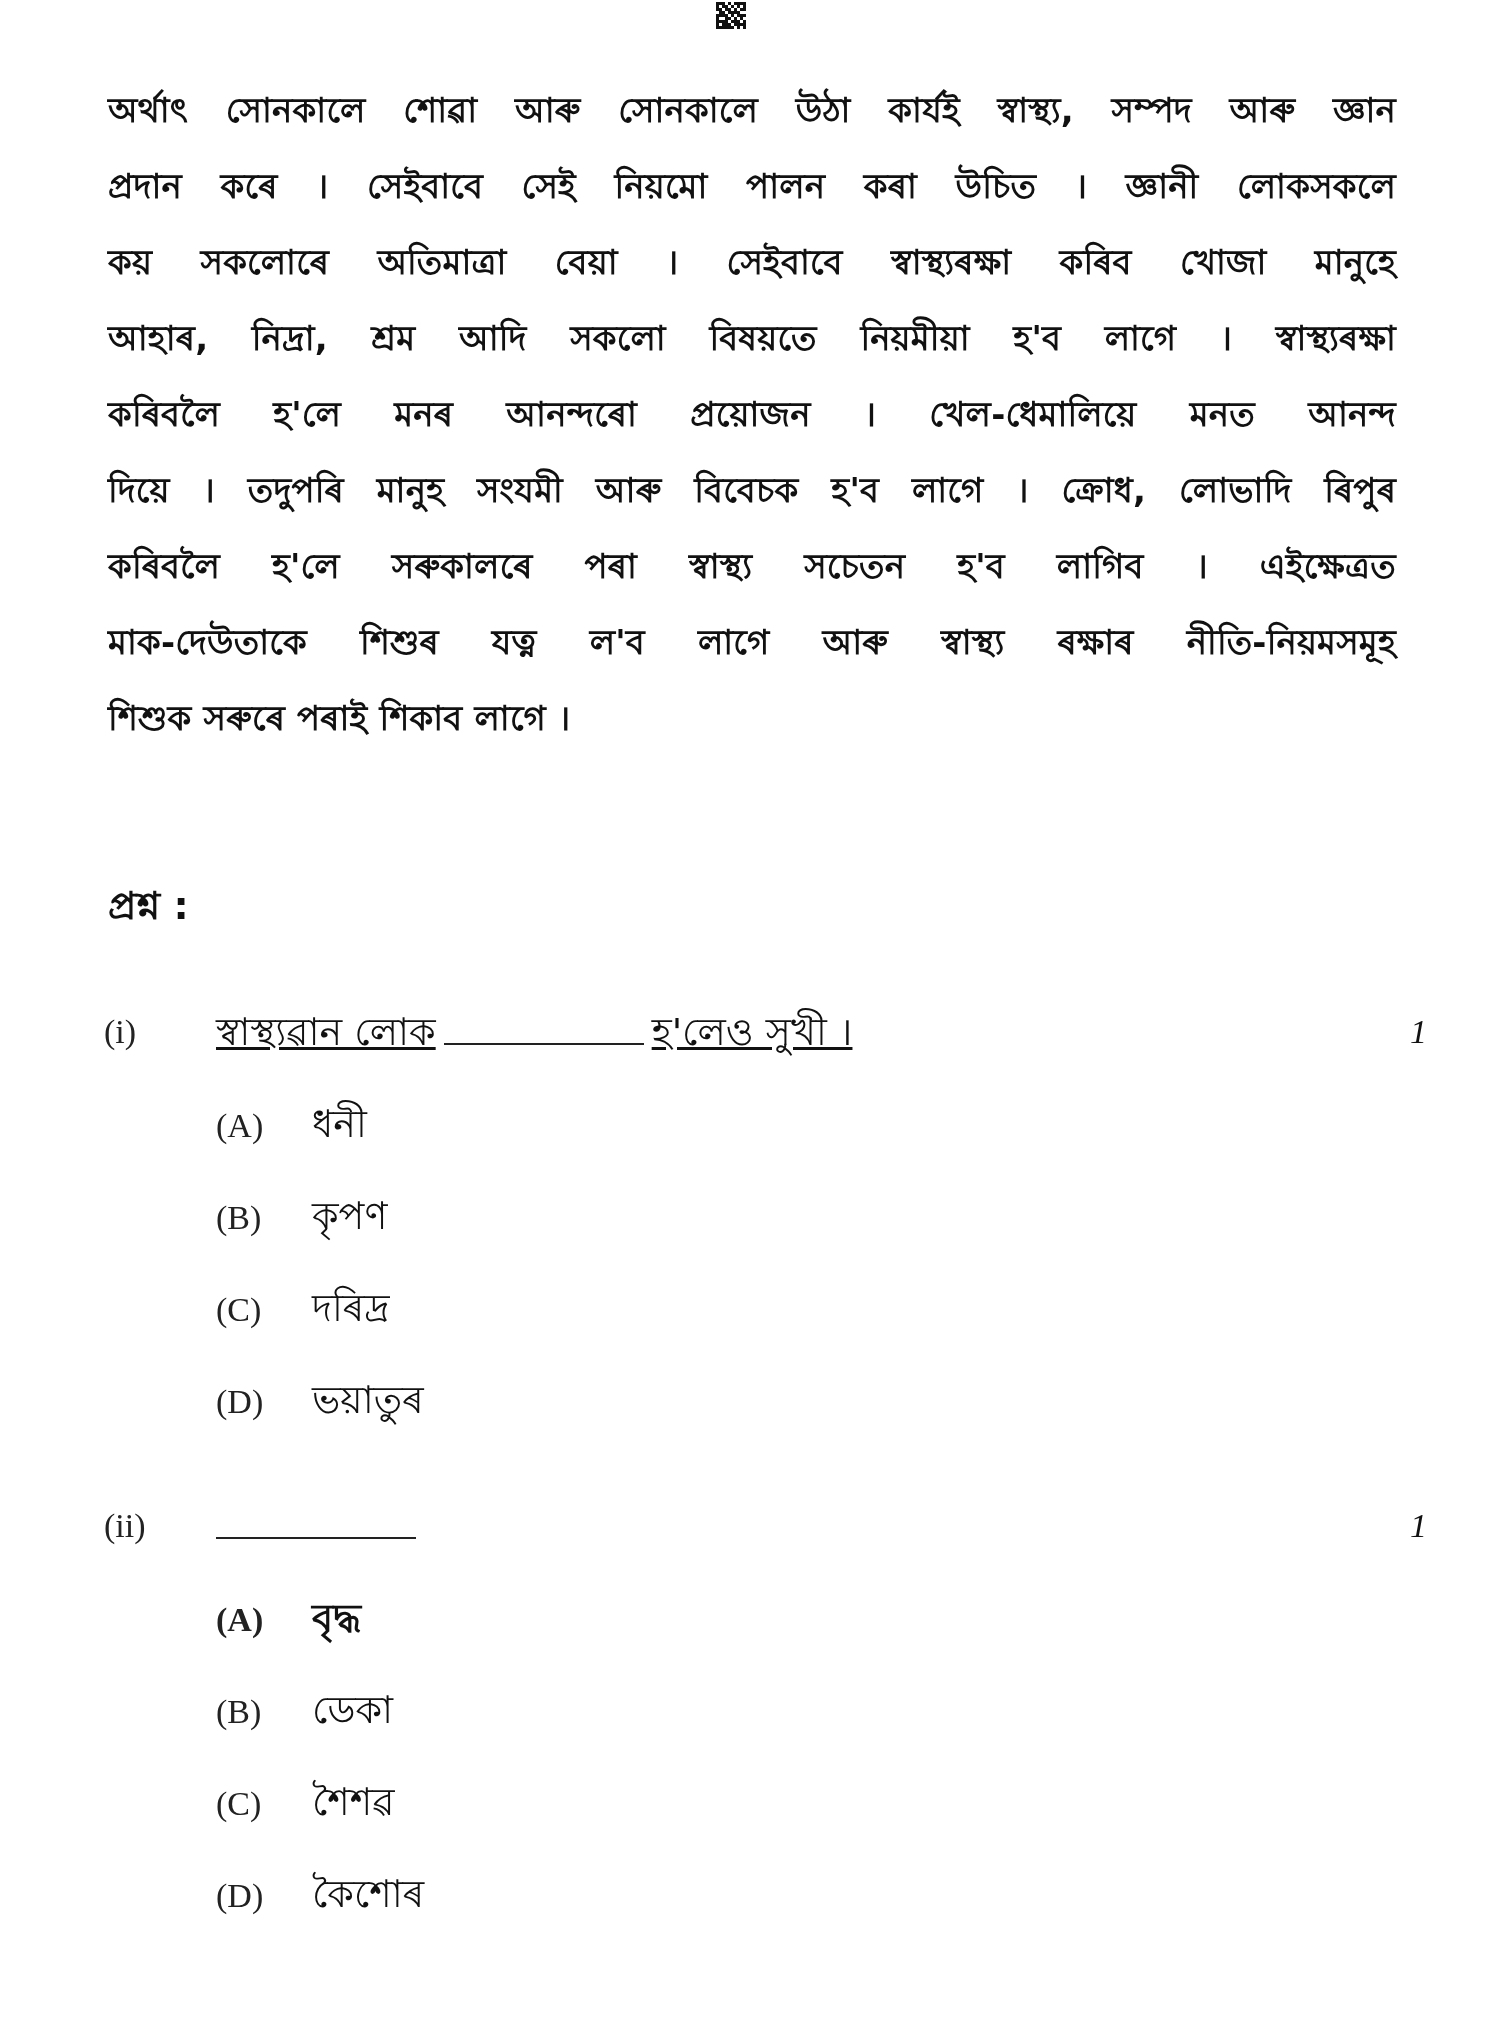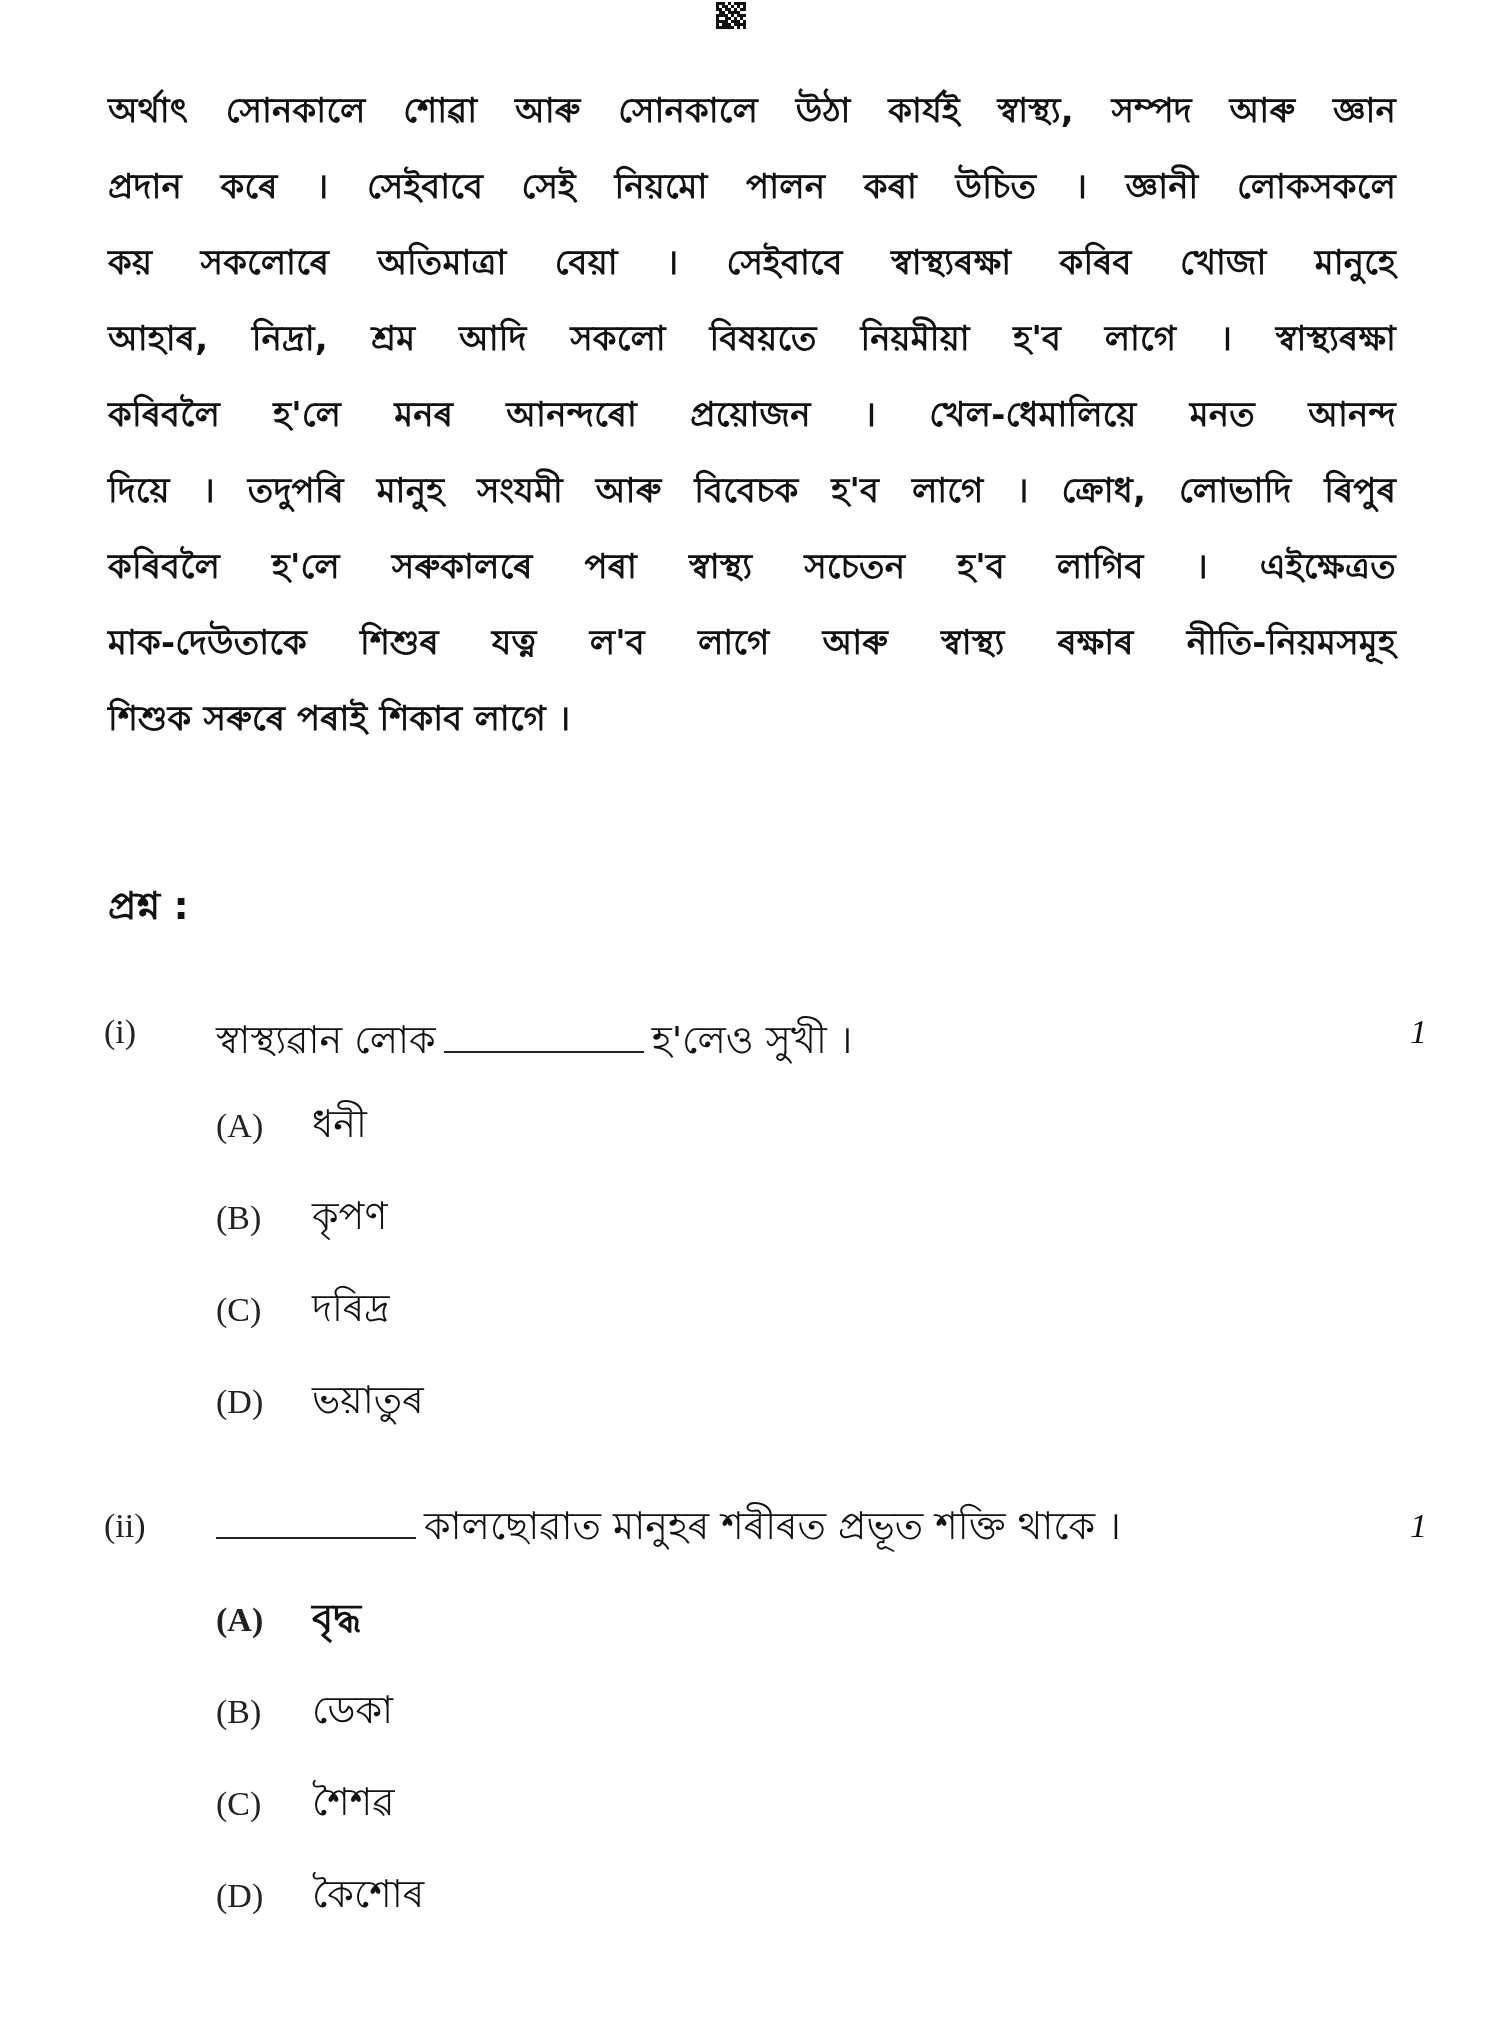--- a/index.html
+++ b/index.html
@@ -226,21 +226,21 @@
   <div class="passage-line">দিয়ে । তদুপৰি মানুহ সংযমী আৰু বিবেচক হ'ব লাগে । ক্ৰোধ, লোভাদি ৰিপুৰ</div>
   <div class="passage-line">কৰিবলৈ হ'লে সৰুকালৰে পৰা স্বাস্থ্য সচেতন হ'ব লাগিব । এইক্ষেত্ৰত</div>
   <div class="passage-line">মাক-দেউতাকে শিশুৰ যত্ন ল'ব লাগে আৰু স্বাস্থ্য ৰক্ষাৰ নীতি-নিয়মসমূহ</div>
   <div class="passage-line last">শিশুক সৰুৰে পৰাই শিকাব লাগে ।</div>
 </div>
 
 <div class="prashna">প্ৰশ্ন :</div>
 
 <div class="question" style="top:1002px;">
   <span class="q-num" style="top:0;">(i)</span>
-  <span class="q-text" style="top:8px;">
+  <span class="q-text" style="top:0;text-decoration:underline;">
     <span>স্বাস্থ্যৱান লোক</span><span class="blank"></span><span>হ'লেও সুখী ।</span>
   </span>
   <span class="q-marks" style="top:0;">1</span>
 
   <div class="option" style="top:92px;">
     <span class="opt-label">(A)</span><span class="opt-text">ধনী</span>
   </div>
   <div class="option" style="top:184px;">
     <span class="opt-label">(B)</span><span class="opt-text">কৃপণ</span>
   </div>
@@ -248,21 +248,21 @@
     <span class="opt-label">(C)</span><span class="opt-text">দৰিদ্ৰ</span>
   </div>
   <div class="option" style="top:368px;">
     <span class="opt-label">(D)</span><span class="opt-text">ভয়াতুৰ</span>
   </div>
 </div>
 
 <div class="question" style="top:1496px;">
   <span class="q-num" style="top:0;">(ii)</span>
   <span class="q-text" style="top:0;">
-    <span></span><span class="blank" style="margin-left:0;"></span><span>কালছোৱাত মানুহৰ শৰীৰত প্ৰভূত শক্তি থাকে ।</span>
+    <span></span><span class="blank" style="margin-left:0;"></span>
   </span>
   <span class="q-marks" style="top:0;">1</span>
 
   <div class="option" style="top:92px;font-weight:bold;">
     <span class="opt-label">(A)</span><span class="opt-text">বৃদ্ধ</span>
   </div>
   <div class="option" style="top:184px;">
     <span class="opt-label">(B)</span><span class="opt-text">ডেকা</span>
   </div>
   <div class="option" style="top:276px;">

